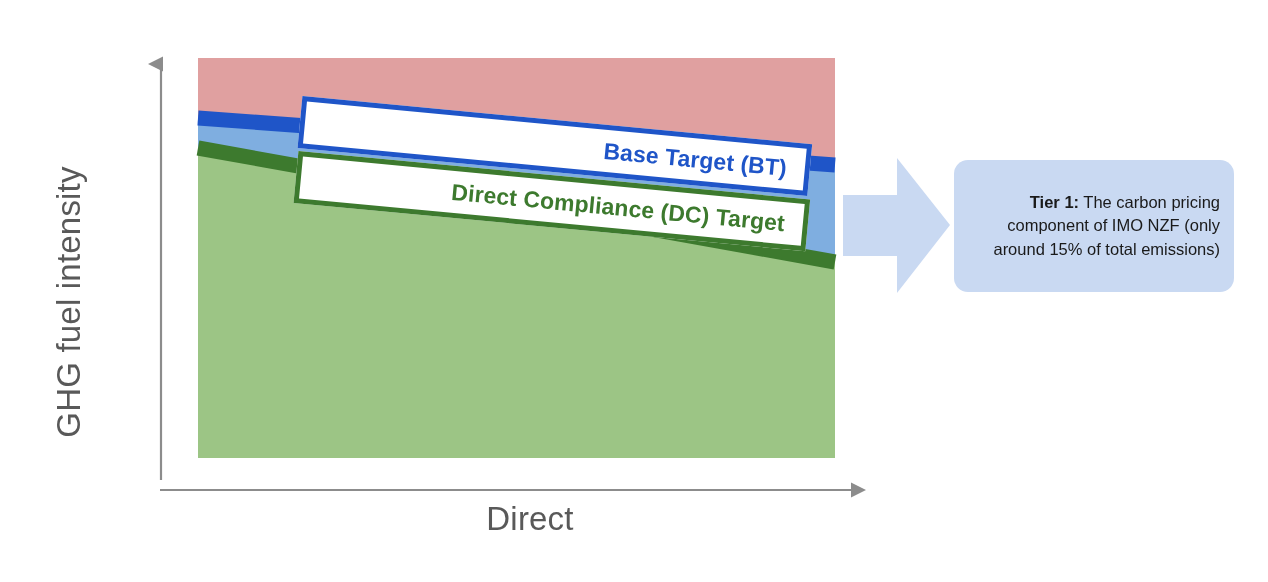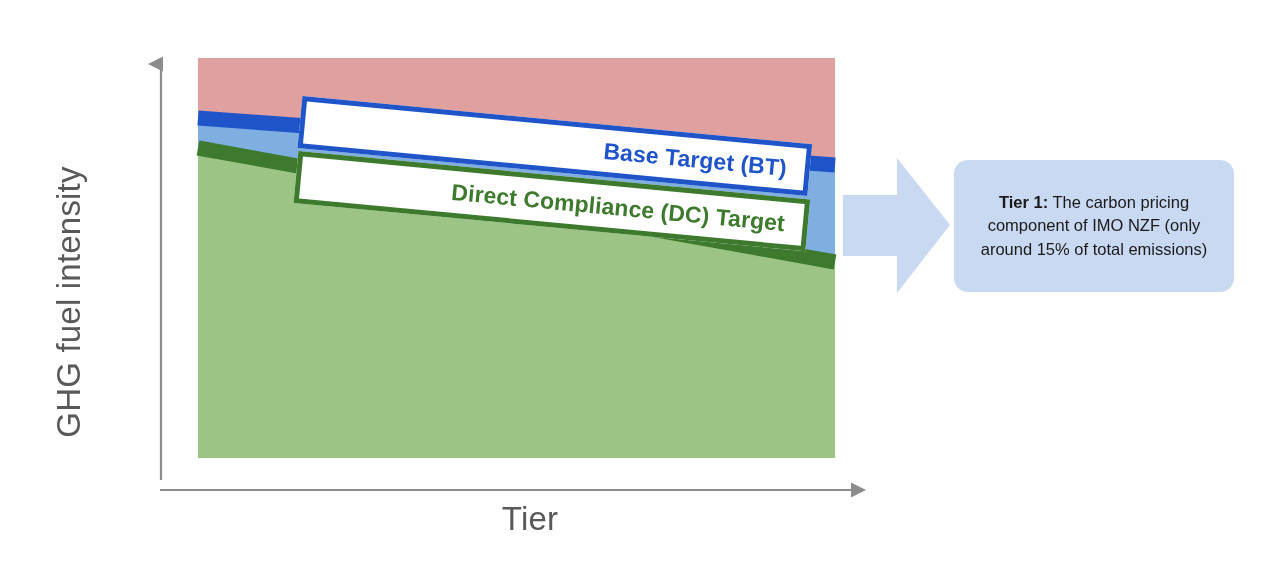--- a/index.html
+++ b/index.html
@@ -118,21 +118,21 @@
     box-sizing: border-box;
     display: flex;
     align-items: center;
     justify-content: center;
     padding: 6px 14px;
   }
   #tier1-text {
     color: #1a1a1a;
     font-size: 16.5px;
     line-height: 1.42;
-    text-align: center;
+    text-align: right;
     font-family: "Liberation Sans", sans-serif;
   }
   #tier1-text b { font-weight: bold; }
 </style>
 </head>
 <body>
 
 <div id="stage">
 
   <svg id="figure-svg" viewBox="0 0 1268 582" xmlns="http://www.w3.org/2000/svg">
@@ -156,21 +156,21 @@
     <path d="M198,148 L835,262" stroke="#3D7A2E" stroke-width="15" fill="none"></path>
 
     <line x1="161" y1="480" x2="161" y2="64" stroke="#8c8c8c" stroke-width="2.2" marker-end="url(#arrow-up)"></line>
     <line x1="160" y1="490" x2="864" y2="490" stroke="#8c8c8c" stroke-width="2.2" marker-end="url(#arrow-right)"></line>
 
     <path d="M843,195 L897,195 L897,158 L950,225 L897,293 L897,256 L843,256 Z" fill="#C9D9F2"></path>
   </svg>
 
   <div class="axis-label" id="y-axis-label">GHG fuel intensity</div>
 
-  <div class="axis-label" id="x-axis-label">Tier</div>
+  <div class="axis-label" id="x-axis-label">Direct</div>
 
   <div class="target-label" id="bt-label-box">
     <span>Base Target (BT)</span>
   </div>
 
   <div class="target-label" id="dc-label-box">
     <span>Direct Compliance (DC) Target</span>
   </div>
 
   <div id="tier1-callout">

